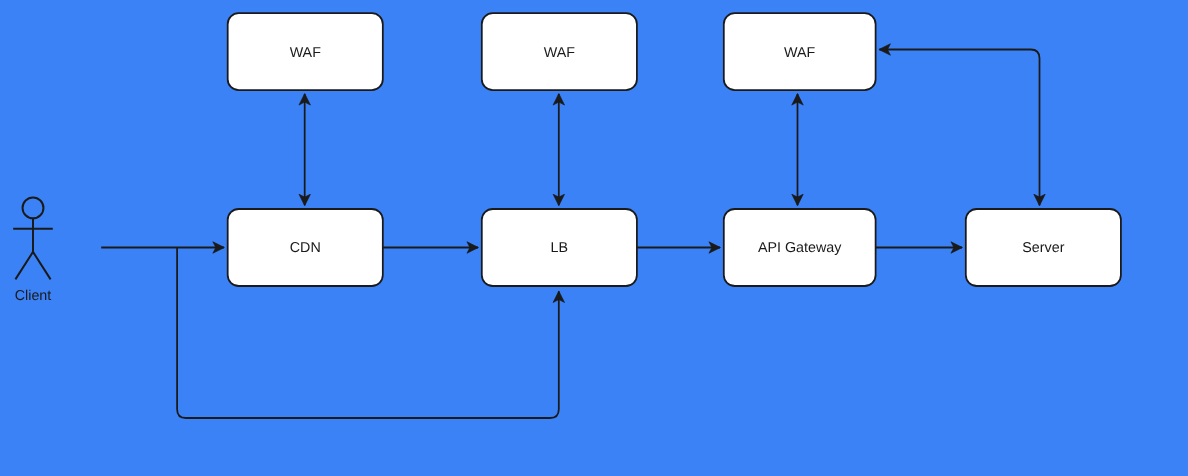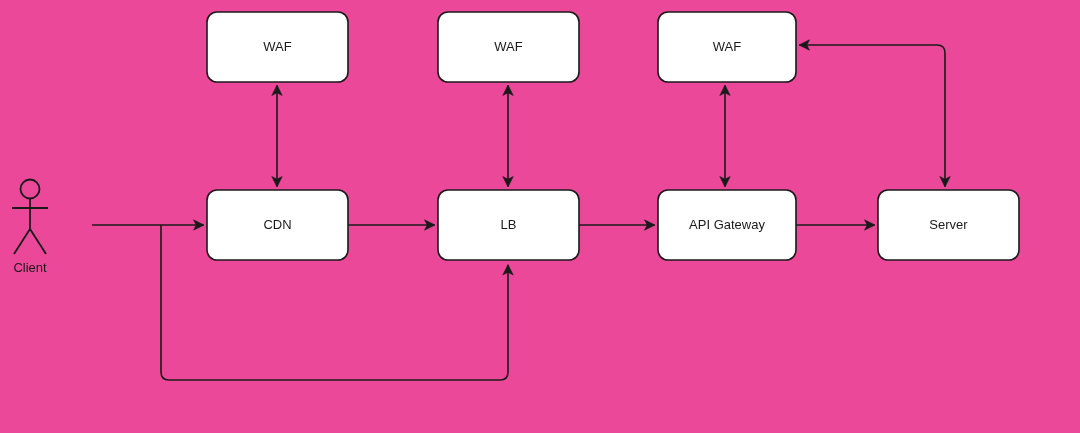--- a/index.html
+++ b/index.html
@@ -7,21 +7,21 @@
     padding: 0;
     background: #ffffff;
   }
   body {
     font-family: "Liberation Sans", sans-serif;
   }
   #canvas {
     position: relative;
     width: 1080px;
     height: 433px;
-    background: #ec4899;
+    background: #3b82f6;
     overflow: hidden;
   }
   #diagram-svg {
     position: absolute;
     left: 0;
     top: 0;
     width: 1080px;
     height: 433px;
   }
   .node-box {

